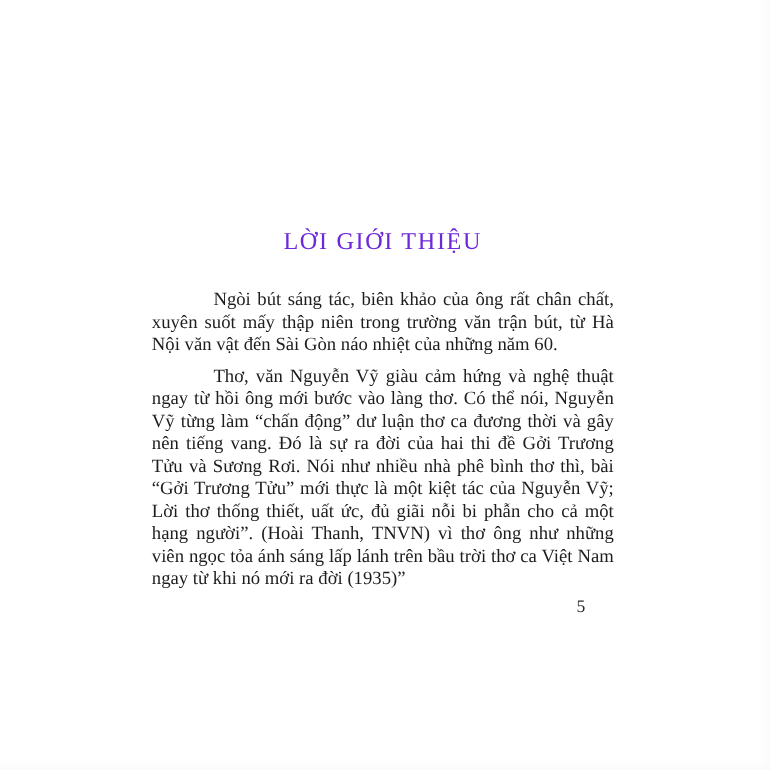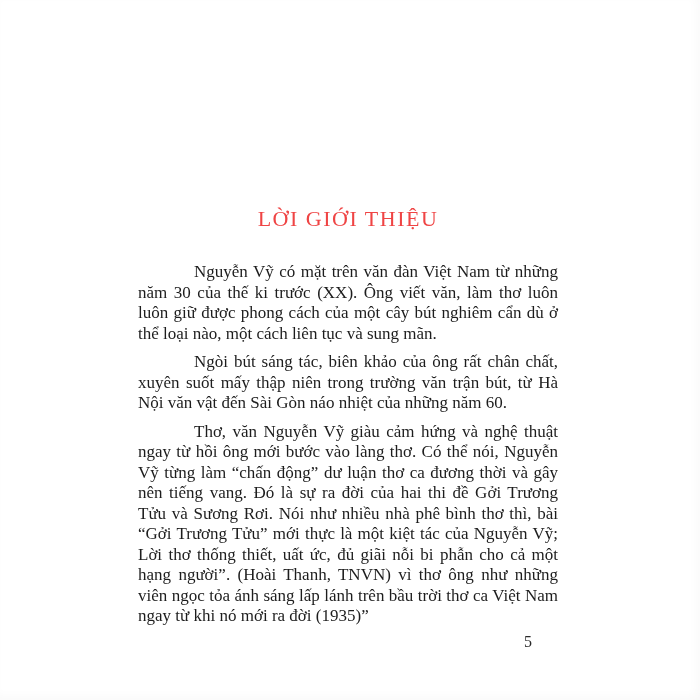--- a/index.html
+++ b/index.html
@@ -23,21 +23,21 @@
     top: 206px;
     width: 420px;
     color: #1d1d1d;
   }
   .doc-title {
     text-align: center;
     font-size: 22px;
     font-weight: normal;
     letter-spacing: 1.5px;
     margin: 0 0 30px 0;
-    color: #ef4444;
+    color: #6d28d9;
     white-space: nowrap;
   }
   .doc-paragraph {
     font-size: 17px;
     line-height: 20.5px;
     text-align: justify;
     text-indent: 56px;
     margin: 0;
     color: #1d1d1d;
   }
@@ -53,21 +53,20 @@
     color: #2a2a2a;
   }
 </style>
 </head>
 <body>
 
 <div class="scan-page">
   <div class="text-block">
     <h1 class="doc-title">LỜI GIỚI THIỆU</h1>
 
-    <p class="doc-paragraph">Nguyễn Vỹ có mặt trên văn đàn Việt Nam từ những năm 30 của thế ki trước (XX). Ông viết văn, làm thơ luôn luôn giữ được phong cách của một cây bút nghiêm cẩn dù ở thể loại nào, một cách liên tục và sung mãn.</p>
 
     <p class="doc-paragraph">Ngòi bút sáng tác, biên khảo của ông rất chân chất, xuyên suốt mấy thập niên trong trường văn trận bút, từ Hà Nội văn vật đến Sài Gòn náo nhiệt của những năm 60.</p>
 
     <p class="doc-paragraph">Thơ, văn Nguyễn Vỹ giàu cảm hứng và nghệ thuật ngay từ hồi ông mới bước vào làng thơ. Có thể nói, Nguyễn Vỹ từng làm “chấn động” dư luận thơ ca đương thời và gây nên tiếng vang. Đó là sự ra đời của hai thi đề Gởi Trương Tửu và Sương Rơi. Nói như nhiều nhà phê bình thơ thì, bài “Gởi Trương Tửu” mới thực là một kiệt tác của Nguyễn Vỹ;  Lời thơ thống thiết, uất ức, đủ giãi nỗi bi phẫn cho cả một hạng người”. (Hoài Thanh, TNVN) vì thơ ông như những viên ngọc tỏa ánh sáng lấp lánh trên bầu trời thơ ca Việt Nam ngay từ khi nó mới ra đời (1935)”</p>
 
     <div class="page-number">5</div>
   </div>
 </div>
 
 </body></html>

